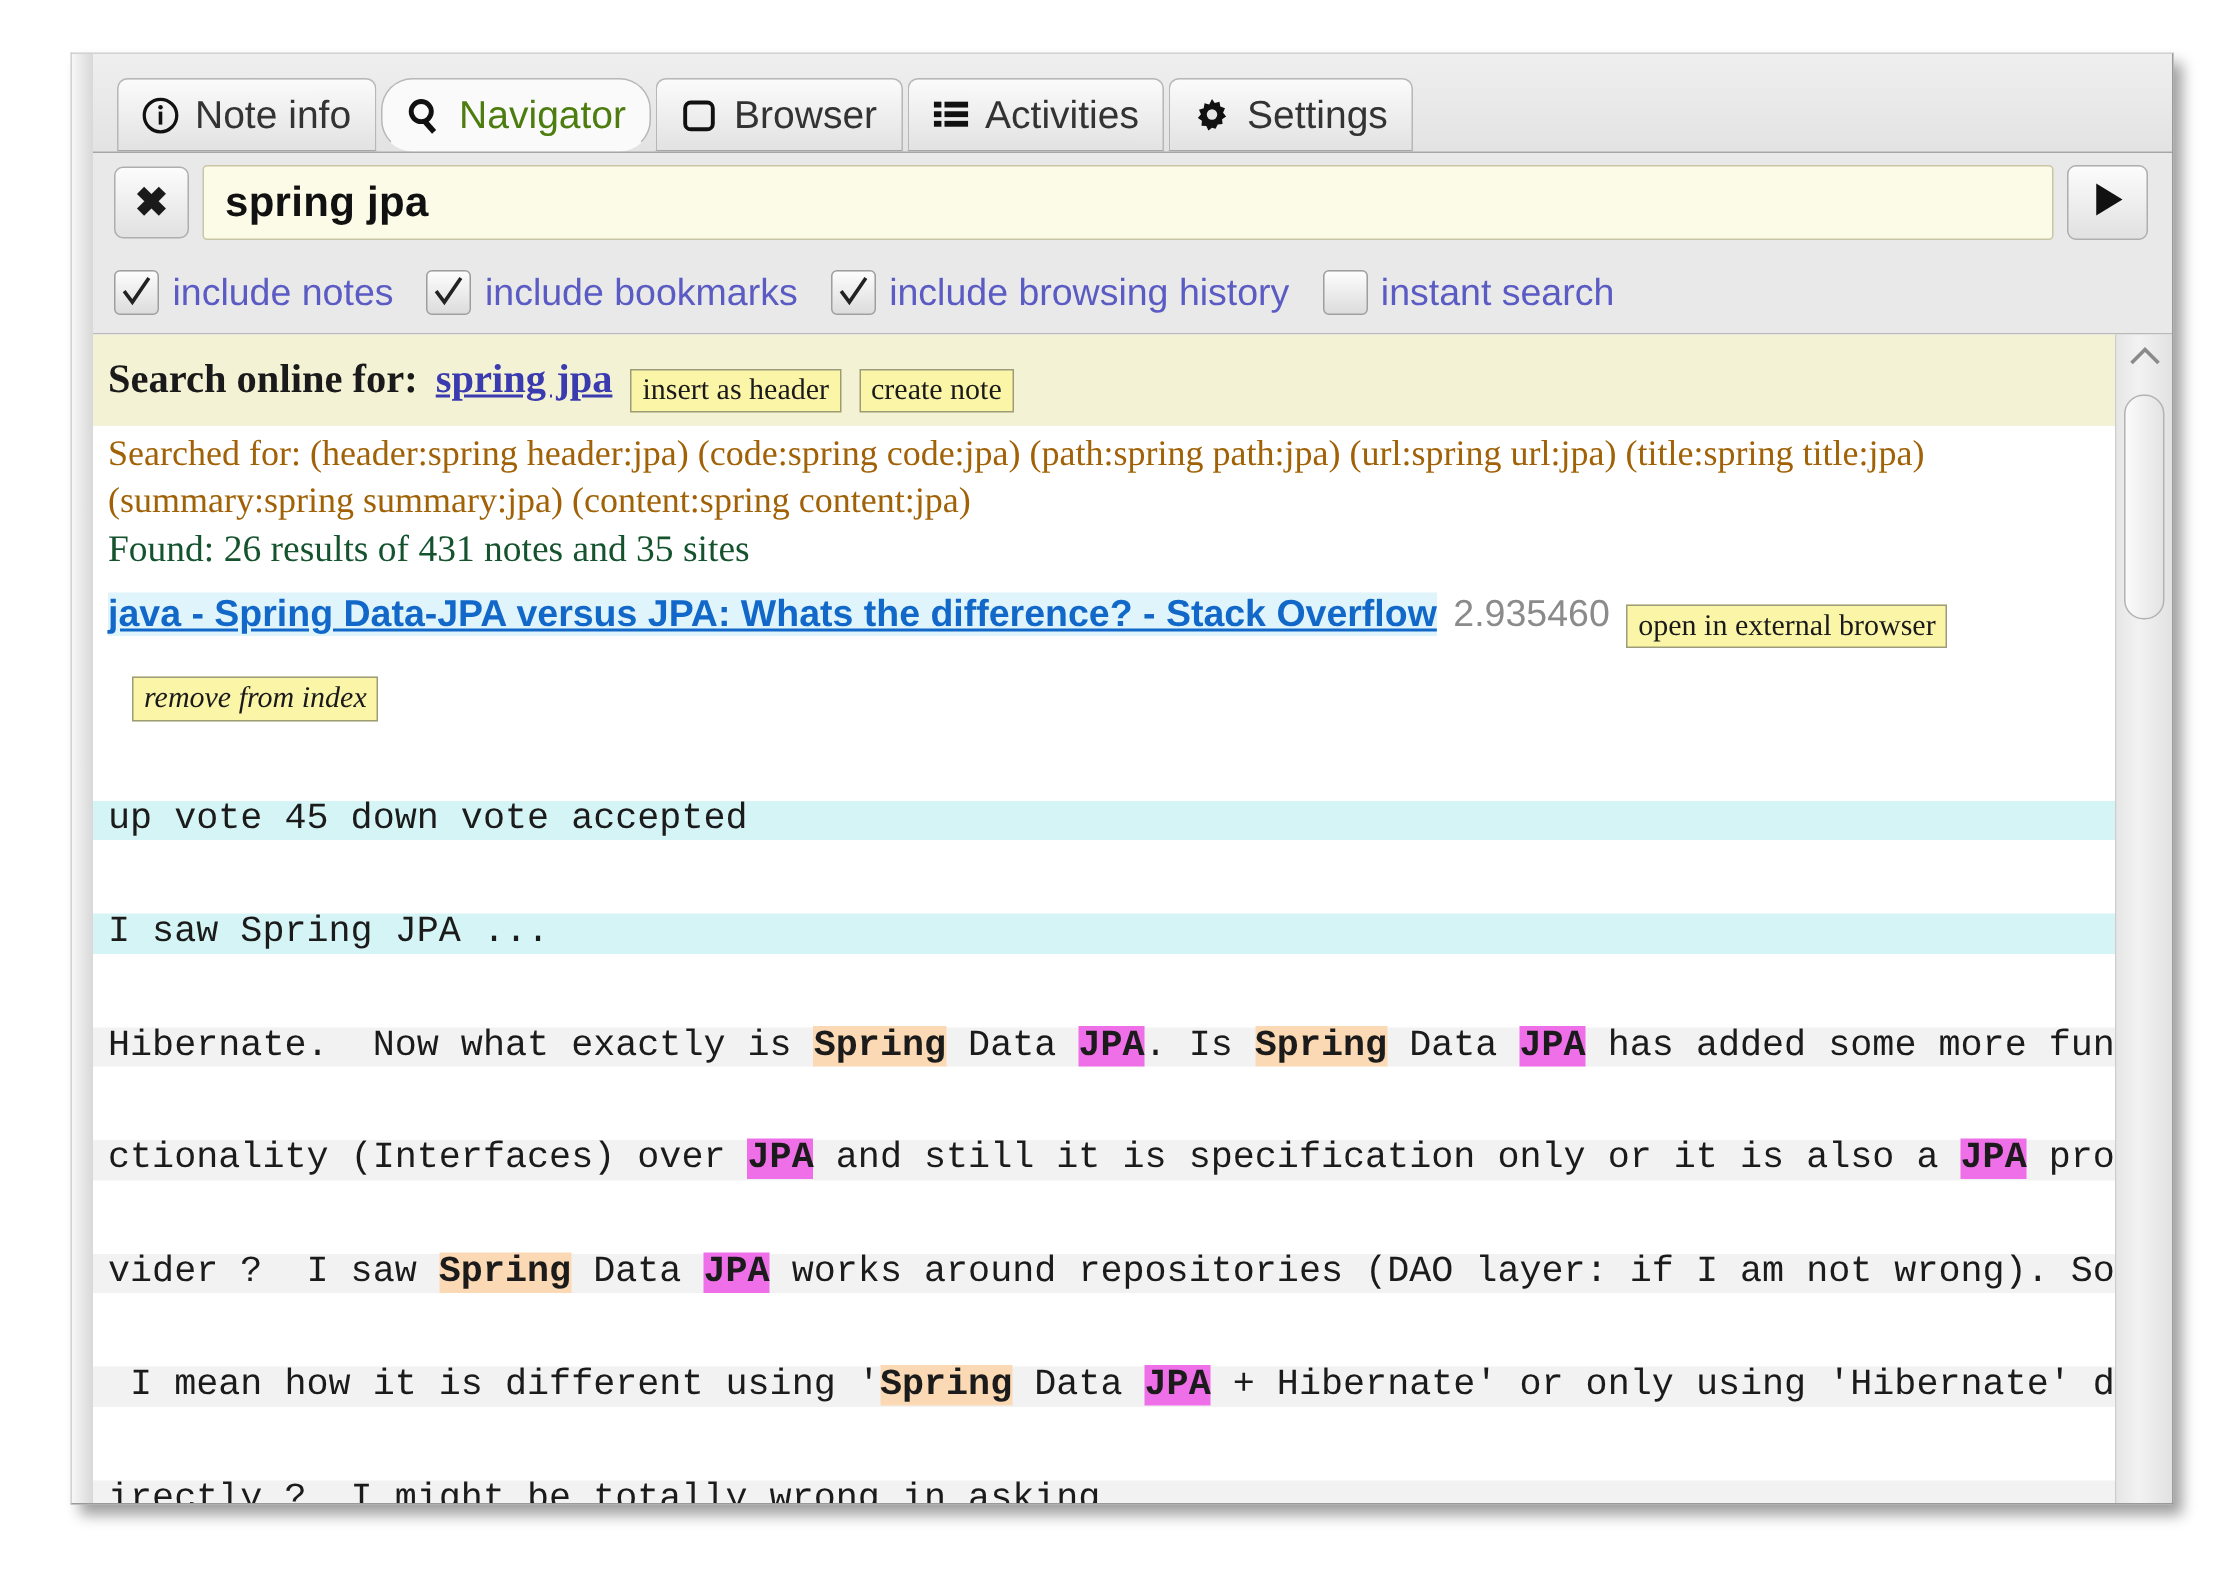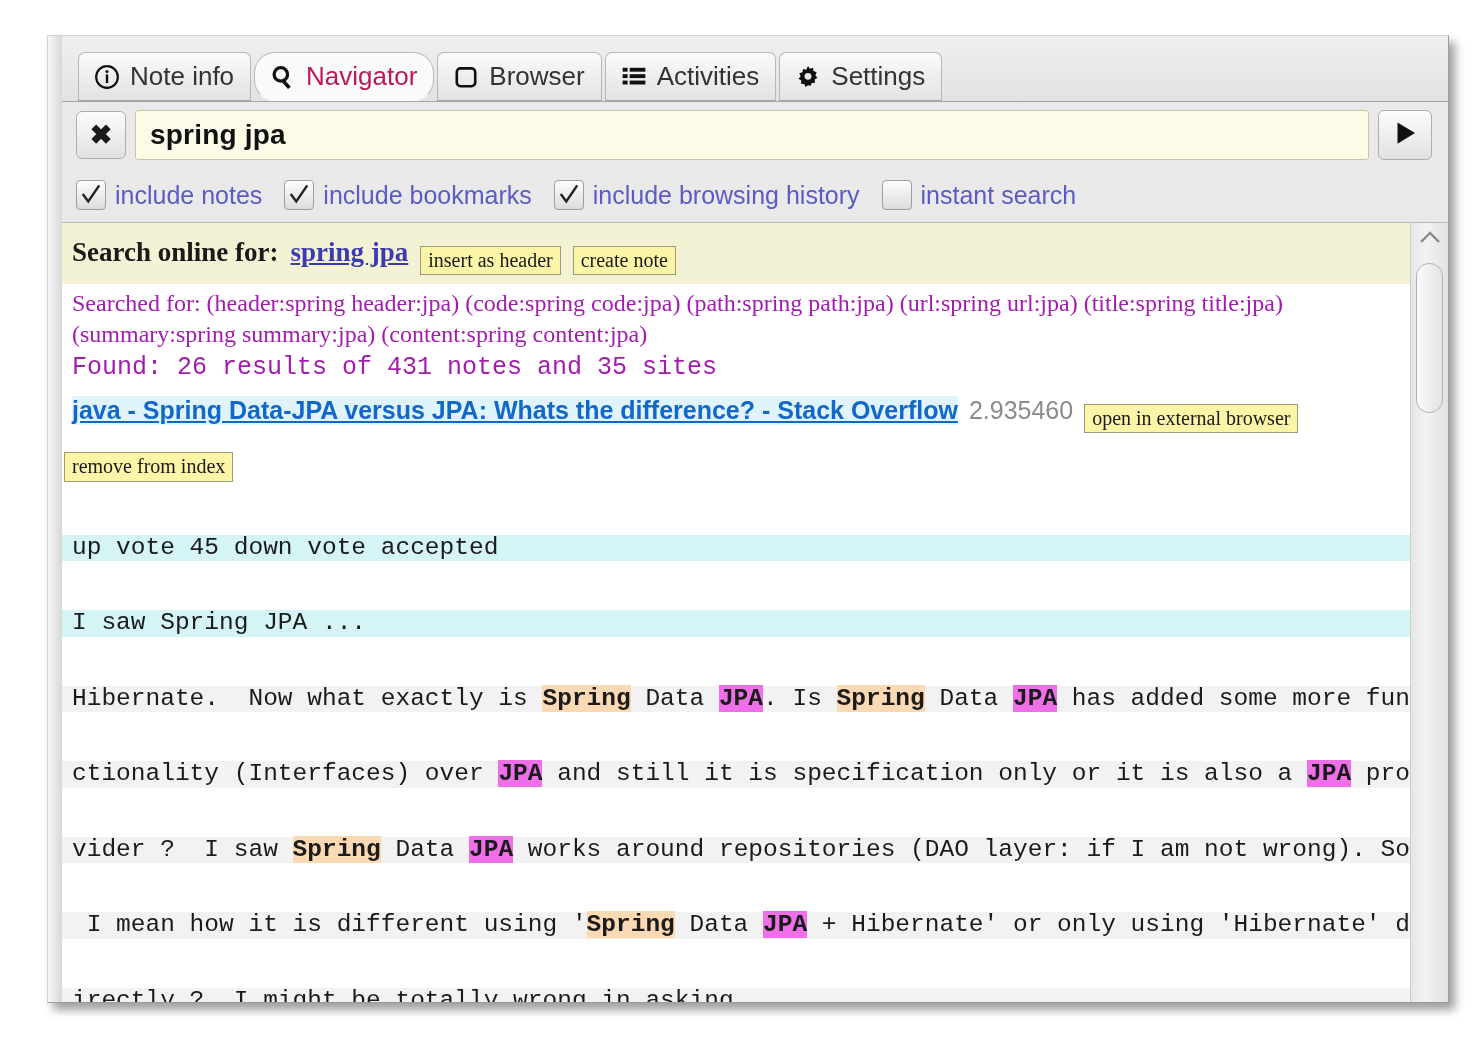--- a/index.html
+++ b/index.html
@@ -57,21 +57,21 @@
     border-bottom: 1px solid #a6a6a6;
     border-radius: 7px 7px 0 0;
     box-sizing: border-box;
     position: relative;
     white-space: nowrap;
   }
   .tab.active {
     background: #fafafa;
     border-bottom-color: #fafafa;
     z-index: 3;
-    color: #be185d;
+    color: #4d7c0f;
     border-radius: 21px;
   }
   .tab .ticon { display:flex; align-items:center; justify-content:center; width:28px; height:28px; }
   .tab svg { display:block; }
 
   
   #searchrow {
     position: absolute;
     left: 14px; top: 66px; right: 0;
     height: 66px;
@@ -203,49 +203,49 @@
     padding: 2px 7px 3px 7px;
     white-space: nowrap;
     cursor: pointer;
     line-height: 1.12;
     margin-top: 16px;
   }
 
   .searched-for {
     font-family: "Liberation Serif", serif;
     font-size: 24px;
-    color: #a21caf;
+    color: #a16207;
     padding: 4px 10px 0 10px;
     line-height: 1.28;
   }
   .found-line {
-    font-family: Liberation Mono, monospace;
+    font-family: Liberation Serif, serif;
     font-size: 25px;
-    color: #a21caf;
+    color: #14532d;
     padding: 3px 10px 2px 10px;
   }
 
   .res-head {
     display: flex; align-items: center; flex-wrap: wrap;
     gap: 11px;
     padding: 4px 10px 3px 10px;
   }
   .res-title-web {
     font-family: "Liberation Sans", sans-serif;
     font-size: 25px; font-weight: bold; color: #1268c8;
     background: #dff4fb;
     text-decoration: underline;
     cursor: pointer;
     white-space: nowrap;
   }
   .res-score {
     font-family: "Liberation Sans", sans-serif;
     font-size: 25px; color: #8b8b8b;
   }
-  .res-head-2 { padding: 0 10px 4px 2px; display:flex; gap:11px; }
+  .res-head-2 { padding: 0 10px 4px 26px; display:flex; gap:11px;font-style:italic; }
 
   .mono-block {
     font-family: "Liberation Mono", monospace;
     font-size: 24.5px;
     line-height: 1.0;
     color: #1b1b1b;
     white-space: pre;
     padding: 0;
   }
   .mono-block .ln { display: block; padding: 1px 0 1px 10px; }

